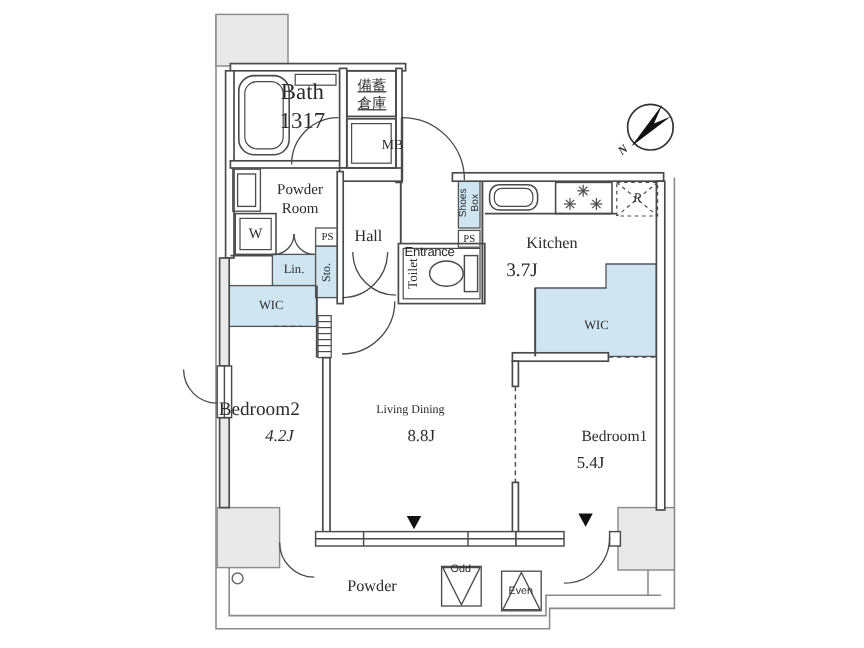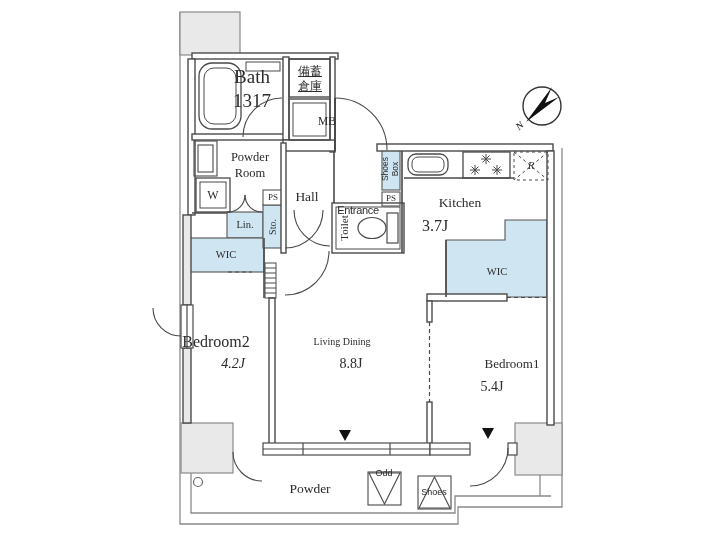--- a/index.html
+++ b/index.html
@@ -206,16 +206,16 @@
 <div class="lbl serif" style="left:531px;top:166px;font-size:11px;font-style:italic;">R</div>
 <div class="lbl serif" style="left:497px;top:272px;font-size:10.5px;">WIC</div>
 <div class="lbl serif" style="left:216px;top:342px;font-size:16px;">Bedroom2</div>
 <div class="lbl serif" style="left:233px;top:364px;font-size:14px;font-style:italic;">4.2J</div>
 <div class="lbl serif" style="left:342px;top:342px;font-size:10px;white-space:nowrap;">Living Dining</div>
 <div class="lbl serif" style="left:351px;top:364px;font-size:14px;">8.8J</div>
 <div class="lbl serif" style="left:512px;top:364px;font-size:13px;">Bedroom1</div>
 <div class="lbl serif" style="left:492px;top:387px;font-size:14px;">5.4J</div>
 <div class="lbl serif" style="left:310px;top:489px;font-size:13.5px;">Powder</div>
 <div class="lbl sans" style="left:384px;top:474px;font-size:9px;">Odd</div>
-<div class="lbl sans" style="left:434px;top:493px;font-size:9px;">Shoes</div>
+<div class="lbl sans" style="left:434px;top:493px;font-size:9px;">Even</div>
 <div class="lbl serif" style="left:520px;top:126px;font-size:10px;font-style:italic;font-weight:bold;transform:translate(-50%,-50%) rotate(-40deg);">N</div>
 
 </div>
 
 </body></html>

